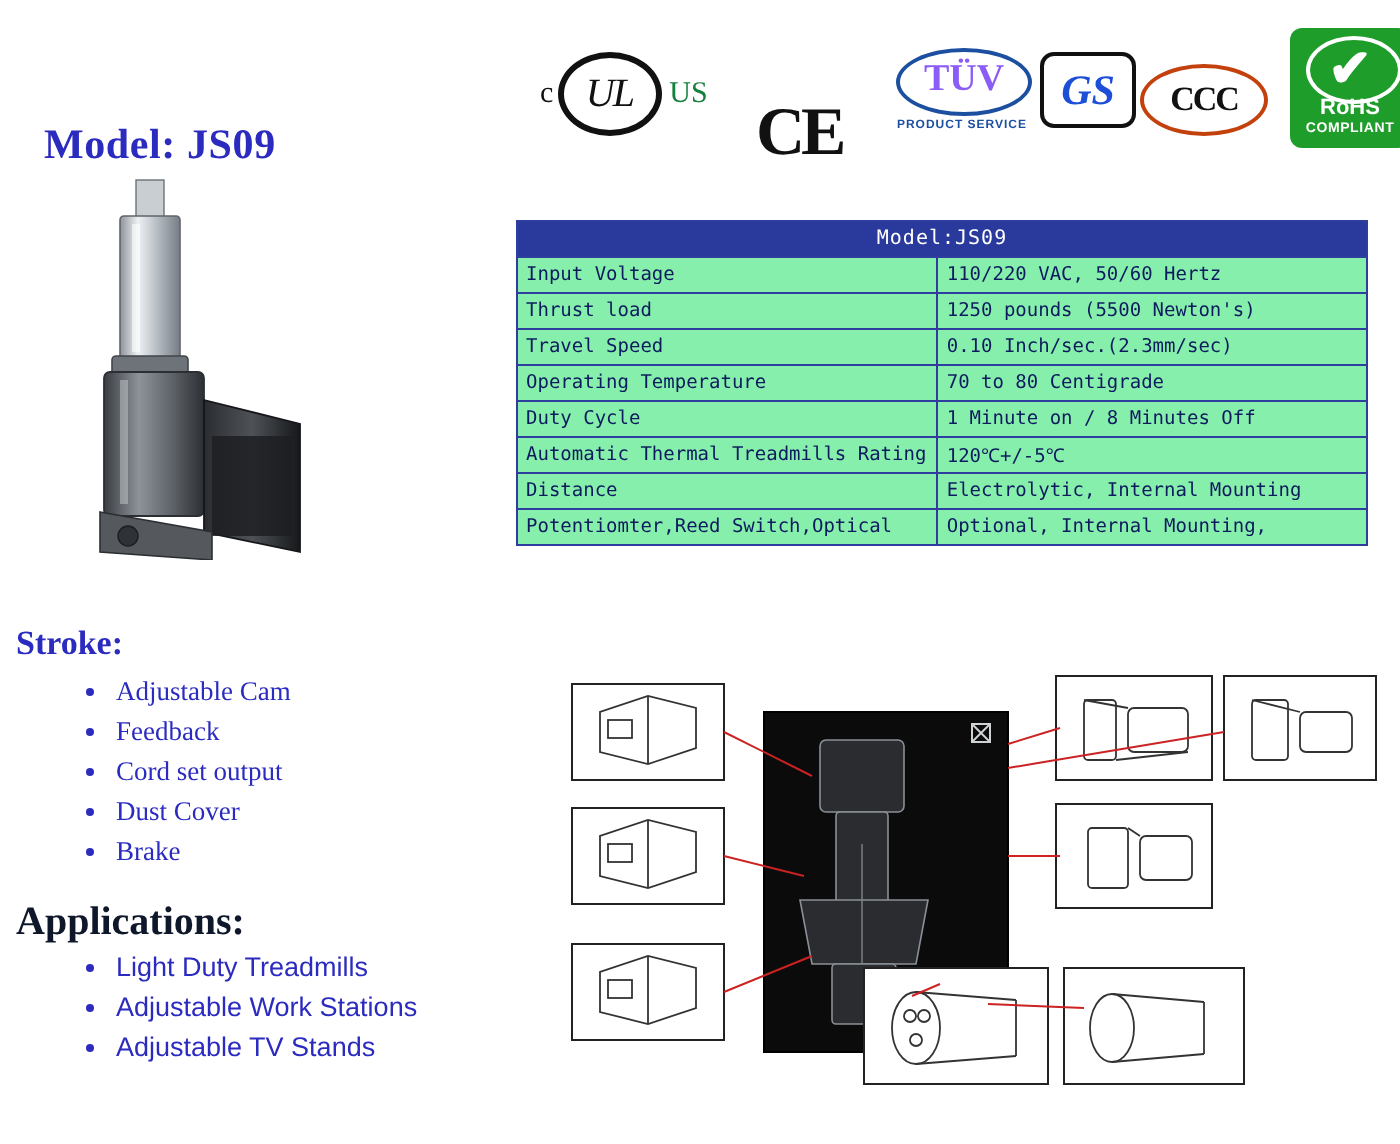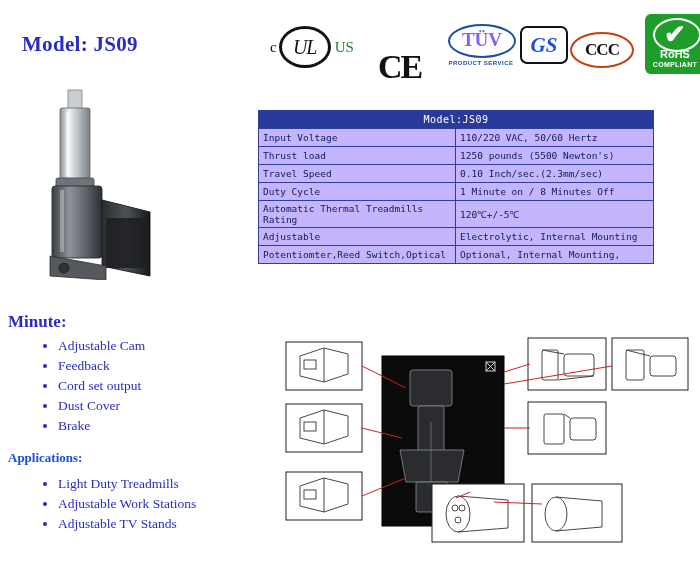--- a/index.html
+++ b/index.html
@@ -7,21 +7,21 @@
     width:700px;height:572px;
     background:#ffffff;
     font-family:"Liberation Sans", sans-serif;
     position:relative;
     overflow:hidden;
   }
   .page{position:relative;width:700px;height:572px;}
 
   
   .model-title{
-    position:absolute;left:22px;top:32px;
+    position:absolute;left:22px;top:60px;
     font-family:"Liberation Serif", serif;
     font-size:21px;font-weight:bold;color:#2b2bbf;
     letter-spacing:.3px;
   }
 
   
   .photo{
     position:absolute;left:22px;top:80px;width:180px;height:200px;
   }
   .photo svg{display:block;}
@@ -86,29 +86,29 @@
   .rohs-check{font-size:26px;line-height:30px;padding-top:5px;font-weight:bold;}
   .rohs-t1{font-size:11px;font-weight:bold;line-height:11px;}
   .rohs-t2{font-size:7px;font-weight:bold;line-height:9px;letter-spacing:.3px;}
   .rohs-ring{
     position:absolute;left:8px;top:4px;width:44px;height:30px;
     border:2px solid #fff;border-radius:50%;
   }
 
   
   .spec-table{
-    position:absolute;left:258px;top:110px;width:396px;
+    position:absolute;left:258px;top:110px;width:426px;
     border-collapse:collapse;
     font-family:"DejaVu Sans Mono", monospace;
     font-size:9.5px;color:#0d1b5e;
   }
   .spec-table td{
     border:1px solid #2f3d9e;
     padding:2px 4px;
-    background:#c4b5fd;
+    background:#86efac;
     height:13px;
   }
   .spec-table tr.head td{
     background:#2a3a9c;color:#ffffff;text-align:center;
     font-size:10px;letter-spacing:.5px;
   }
   .spec-table td.label{width:208px;}
   .spec-table td.value{width:214px;}
 
   
@@ -116,25 +116,25 @@
     position:absolute;left:8px;top:312px;
     font-family:"Liberation Serif", serif;font-size:17px;font-weight:bold;color:#2b2bbf;
   }
   .opt-list{
     position:absolute;left:36px;top:336px;margin:0;padding-left:22px;
     font-family:"Liberation Serif", serif;font-size:13.5px;color:#2b2bbf;
     line-height:20px;
   }
   .app-title{
     position:absolute;left:8px;top:450px;
-    font-family:"Liberation Serif", serif;font-size:13px;font-weight:bold;color:#1d4ed8;
+    font-family:"Liberation Serif", serif;font-size:20px;font-weight:bold;color:#0f172a;
   }
   .app-list{
     position:absolute;left:36px;top:474px;margin:0;padding-left:22px;
-    font-family:Liberation Serif, serif;font-size:13.5px;color:#2b2bbf;
+    font-family:Liberation Sans, sans-serif;font-size:13.5px;color:#2b2bbf;
     line-height:20px;
   }
   .opt-list li, .app-list li{margin:0;padding:0;}
 
   
   .diagram{
     position:absolute;left:280px;top:332px;width:412px;height:218px;
   }
 </style>
 </head>
@@ -236,39 +236,43 @@
       </tr>
       <tr>
         <td class="label">Thrust load</td>
         <td class="value">1250 pounds (5500 Newton's)</td>
       </tr>
       <tr>
         <td class="label">Travel Speed</td>
         <td class="value">0.10 Inch/sec.(2.3mm/sec)</td>
       </tr>
       <tr>
+        <td class="label">Operating Temperature</td>
+        <td class="value">70 to 80 Centigrade</td>
+      </tr>
+      <tr>
         <td class="label">Duty Cycle</td>
         <td class="value">1 Minute on / 8 Minutes Off</td>
       </tr>
       <tr>
         <td class="label">Automatic Thermal Treadmills Rating</td>
         <td class="value">120℃+/-5℃</td>
       </tr>
       <tr>
-        <td class="label">Adjustable</td>
+        <td class="label">Distance</td>
         <td class="value">Electrolytic, Internal Mounting</td>
       </tr>
       <tr>
         <td class="label">Potentiomter,Reed Switch,Optical</td>
         <td class="value">Optional, Internal Mounting,</td>
       </tr>
     </tbody>
   </table>
 
-  <div class="opt-title">Minute:</div>
+  <div class="opt-title">Stroke:</div>
   <ul class="opt-list">
     <li>Adjustable Cam</li>
     <li>Feedback</li>
     <li>Cord set output</li>
     <li>Dust Cover</li>
     <li>Brake</li>
   </ul>
 
   <div class="app-title">Applications:</div>
   <ul class="app-list">

